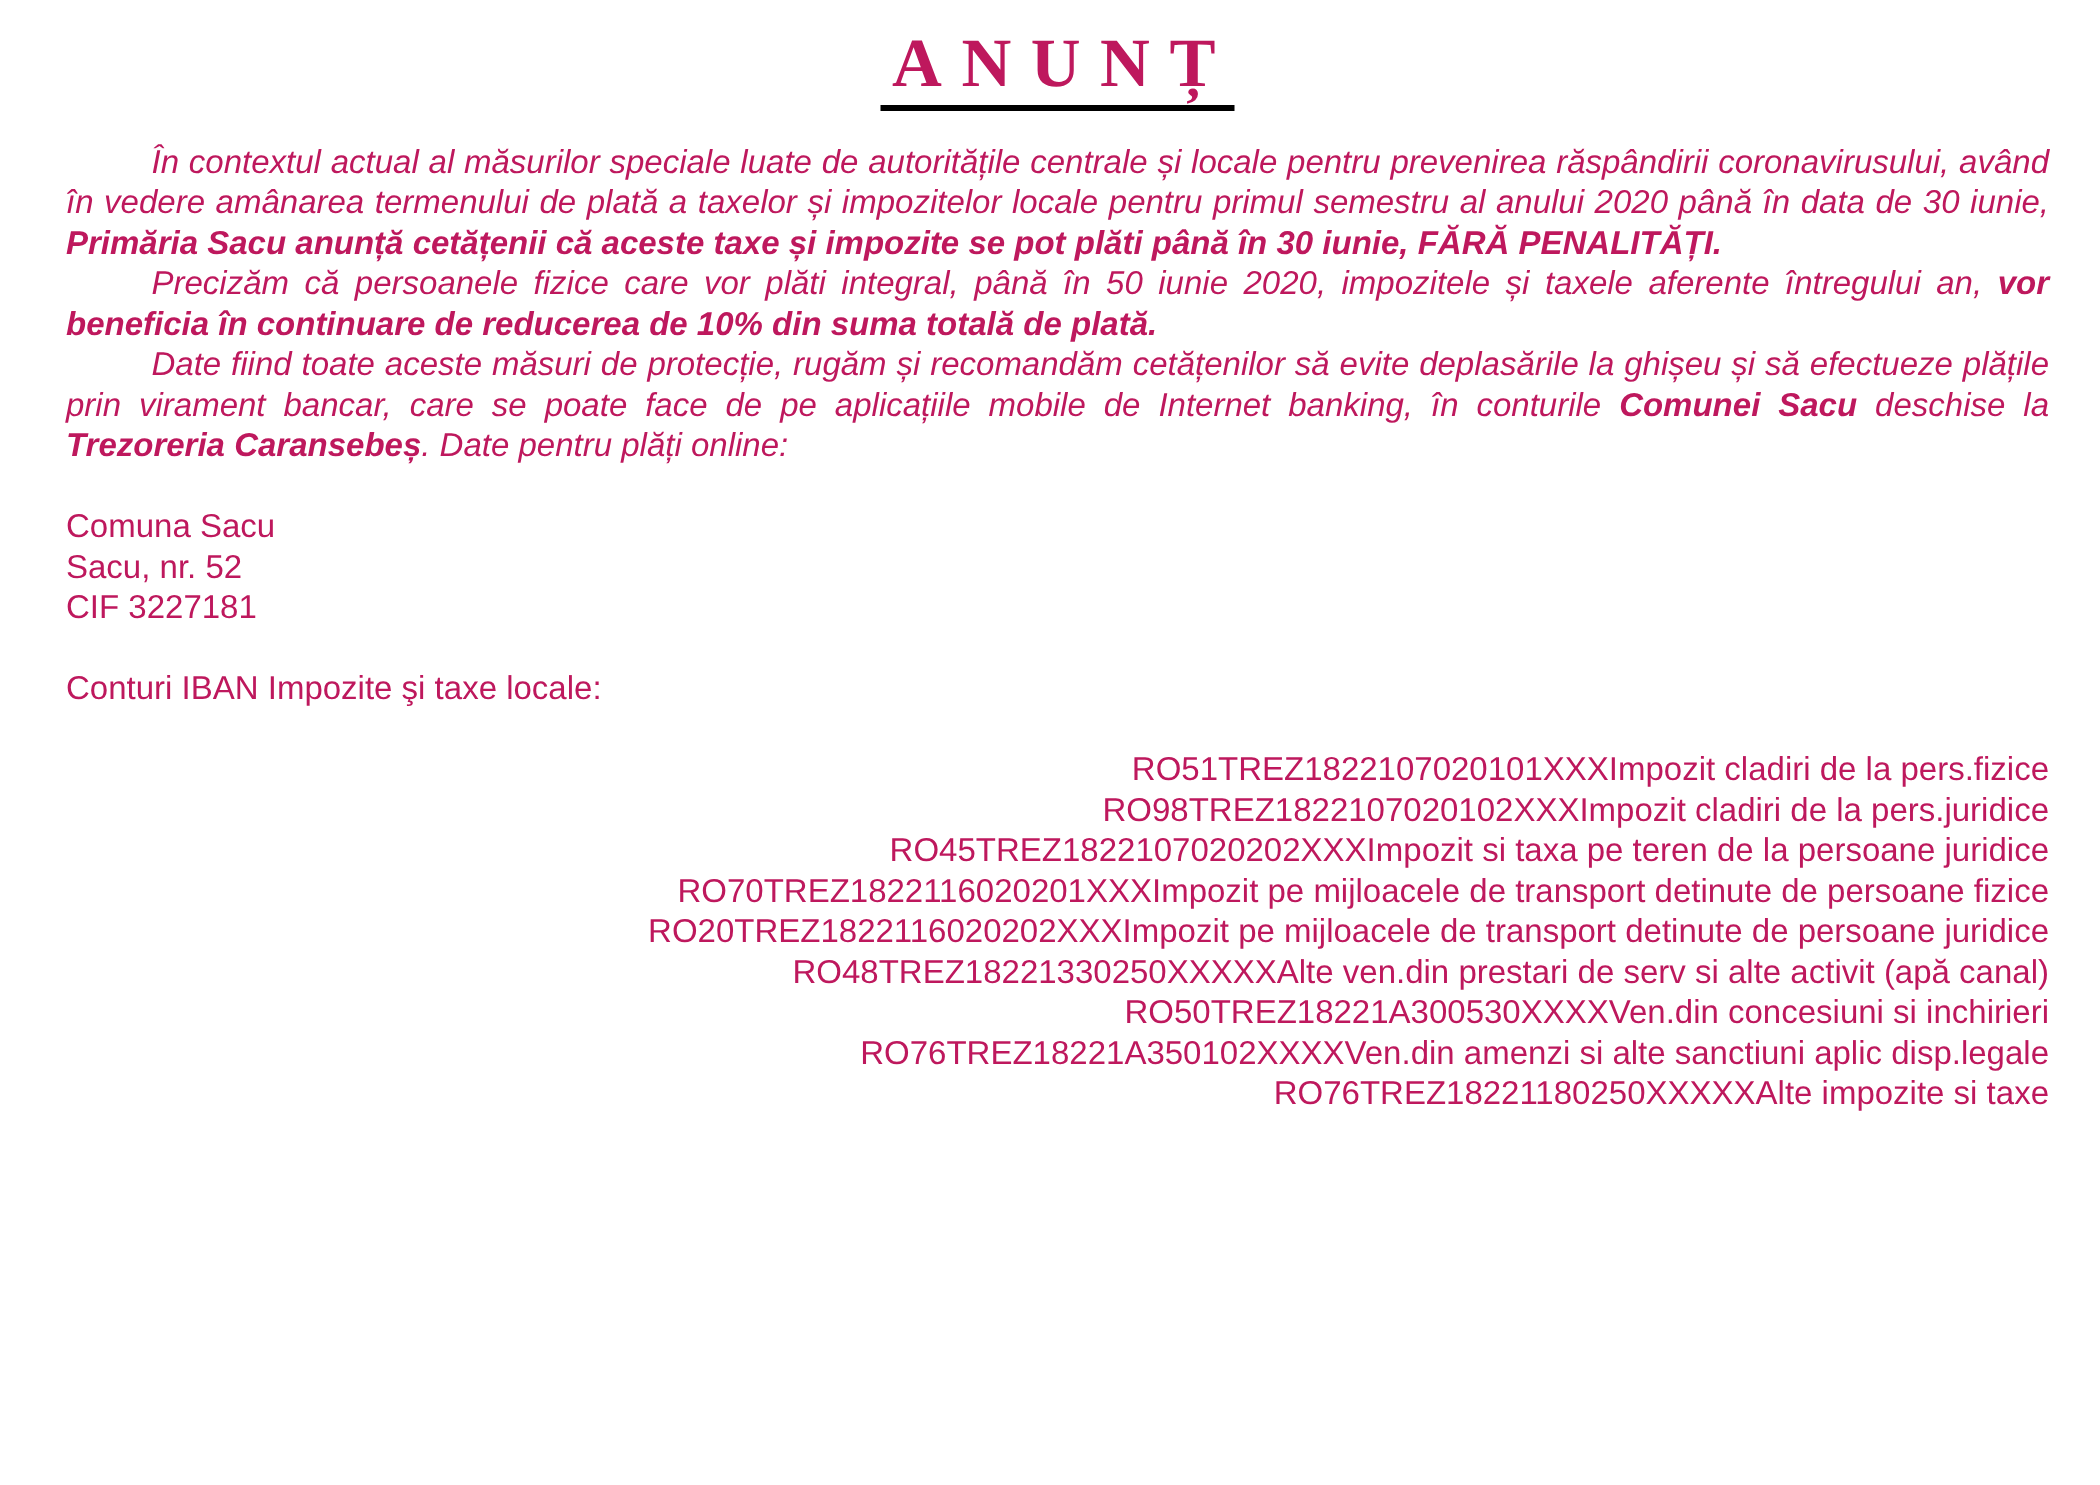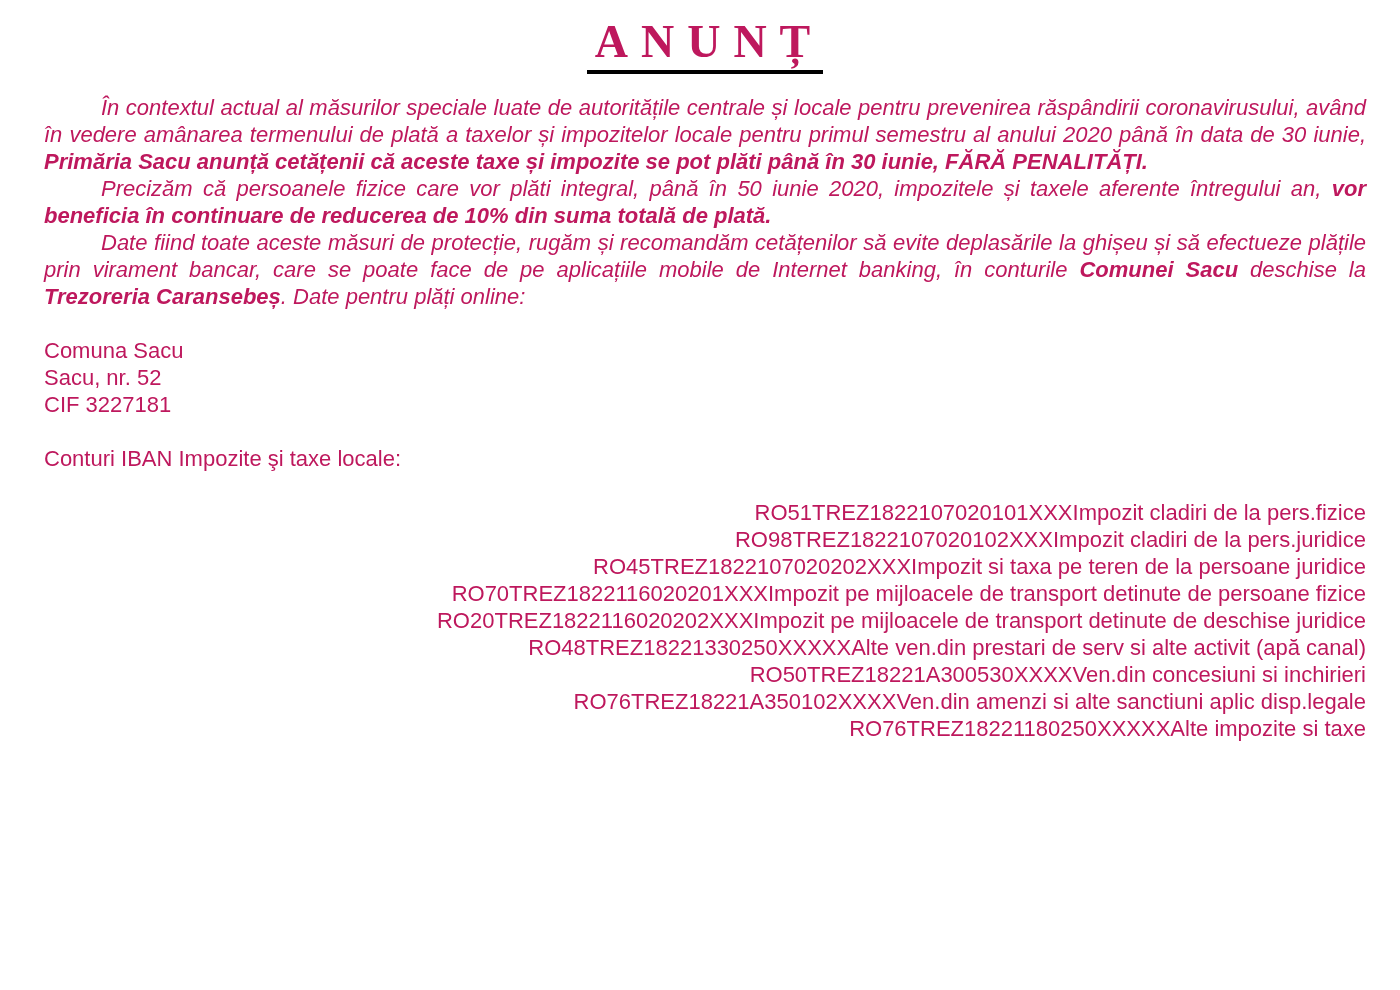--- a/index.html
+++ b/index.html
@@ -70,20 +70,20 @@
     <div>CIF 3227181</div>
   </div>
 
   <div class="iban-heading">Conturi IBAN Impozite şi taxe locale:</div>
 
   <div class="iban-list">
     <div class="iban-row"><span class="iban-code">RO51TREZ1822107020101XXX</span><span>Impozit cladiri de la pers.fizice</span></div>
     <div class="iban-row"><span class="iban-code">RO98TREZ1822107020102XXX</span><span>Impozit cladiri de la pers.juridice</span></div>
     <div class="iban-row"><span class="iban-code">RO45TREZ1822107020202XXX</span><span>Impozit si taxa pe teren de la persoane juridice</span></div>
     <div class="iban-row"><span class="iban-code">RO70TREZ1822116020201XXX</span><span>Impozit pe mijloacele de transport detinute de persoane fizice</span></div>
-    <div class="iban-row"><span class="iban-code">RO20TREZ1822116020202XXX</span><span>Impozit pe mijloacele de transport detinute de deschise juridice</span></div>
+    <div class="iban-row"><span class="iban-code">RO20TREZ1822116020202XXX</span><span>Impozit pe mijloacele de transport detinute de persoane juridice</span></div>
     <div class="iban-row"><span class="iban-code">RO48TREZ18221330250XXXXX</span><span>Alte ven.din prestari de serv si alte activit (apă canal)</span></div>
     <div class="iban-row"><span class="iban-code">RO50TREZ18221A300530XXXX</span><span>Ven.din concesiuni si inchirieri</span></div>
     <div class="iban-row"><span class="iban-code">RO76TREZ18221A350102XXXX</span><span>Ven.din amenzi si alte sanctiuni aplic disp.legale</span></div>
     <div class="iban-row"><span class="iban-code">RO76TREZ18221180250XXXXX</span><span>Alte impozite si taxe</span></div>
   </div>
 
 </div>
 
 </body></html>

